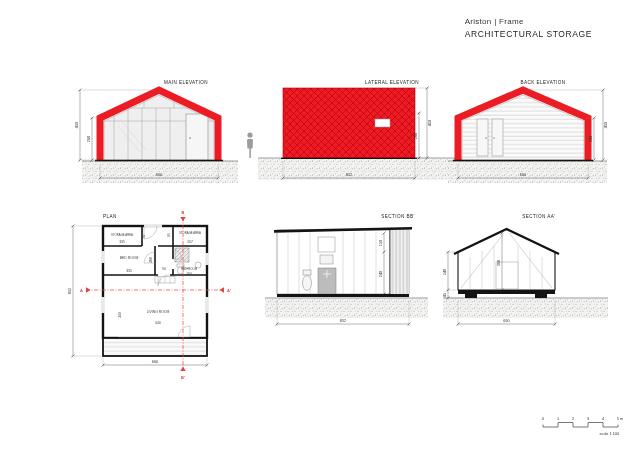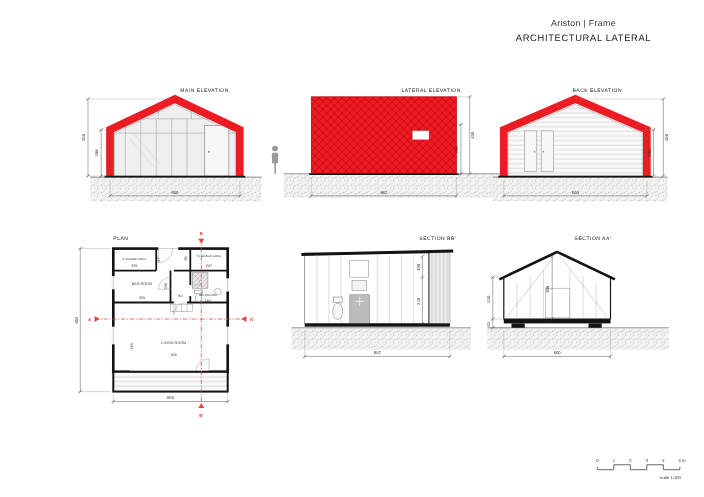--- a/index.html
+++ b/index.html
@@ -1,19 +1,19 @@
 <!DOCTYPE html>
 <html><head>
 <meta charset="utf-8">
 <style>
   html,body{margin:0;padding:0;background:#ffffff;}
   body{width:640px;height:452px;position:relative;overflow:hidden;
        font-family:"Liberation Sans",sans-serif;color:#222;}
   .sheet{position:absolute;inset:0;background:#fff;}
-  .titleblock{position:absolute;top:16px;right:48px;text-align:center;line-height:1.45;}
+  .titleblock{position:absolute;top:16px;right:48px;text-align:left;line-height:1.45;}
   .titleblock .t1{font-size:8px;color:#333;letter-spacing:.3px;}
   .titleblock .t2{font-size:8.5px;color:#222;letter-spacing:.6px;}
   figure.view{position:absolute;margin:0;padding:0;}
   svg{display:block;overflow:visible;}
   svg text{font-family:"Liberation Sans",sans-serif;}
   .ttl{font-size:4.6px;fill:#222;letter-spacing:.45px;}
   .dim{stroke:#555;stroke-width:.45;fill:none;}
   .ext{stroke:#888;stroke-width:.3;fill:none;}
   .tick{stroke:#333;stroke-width:.55;fill:none;}
   .dt{font-size:3.8px;fill:#333;}
@@ -56,21 +56,21 @@
       </pattern>
       <pattern id="diag" width="4" height="4" patternUnits="userSpaceOnUse">
         <rect width="4" height="4" fill="#eaeaea"></rect>
         <path d="M0 4 L4 0" stroke="#9a9a9a" stroke-width=".5"></path>
       </pattern>
     </defs>
   </svg>
 
   <div class="titleblock">
     <div class="t1">Ariston | Frame</div>
-    <div class="t2">ARCHITECTURAL LATERAL</div>
+    <div class="t2">ARCHITECTURAL STORAGE</div>
   </div>
 
   <figure class="view" style="left:70px;top:68px;">
     <svg width="180" height="126" viewBox="0 0 180 126">
       <text class="ttl" x="116" y="16" text-anchor="middle">MAIN ELEVATION</text>
       <g>
         <rect x="12" y="93" width="156" height="22" fill="url(#stipple)"></rect>
         <path d="M12 93 H168" stroke="#777" stroke-width=".7"></path>
       </g>
       <g>

